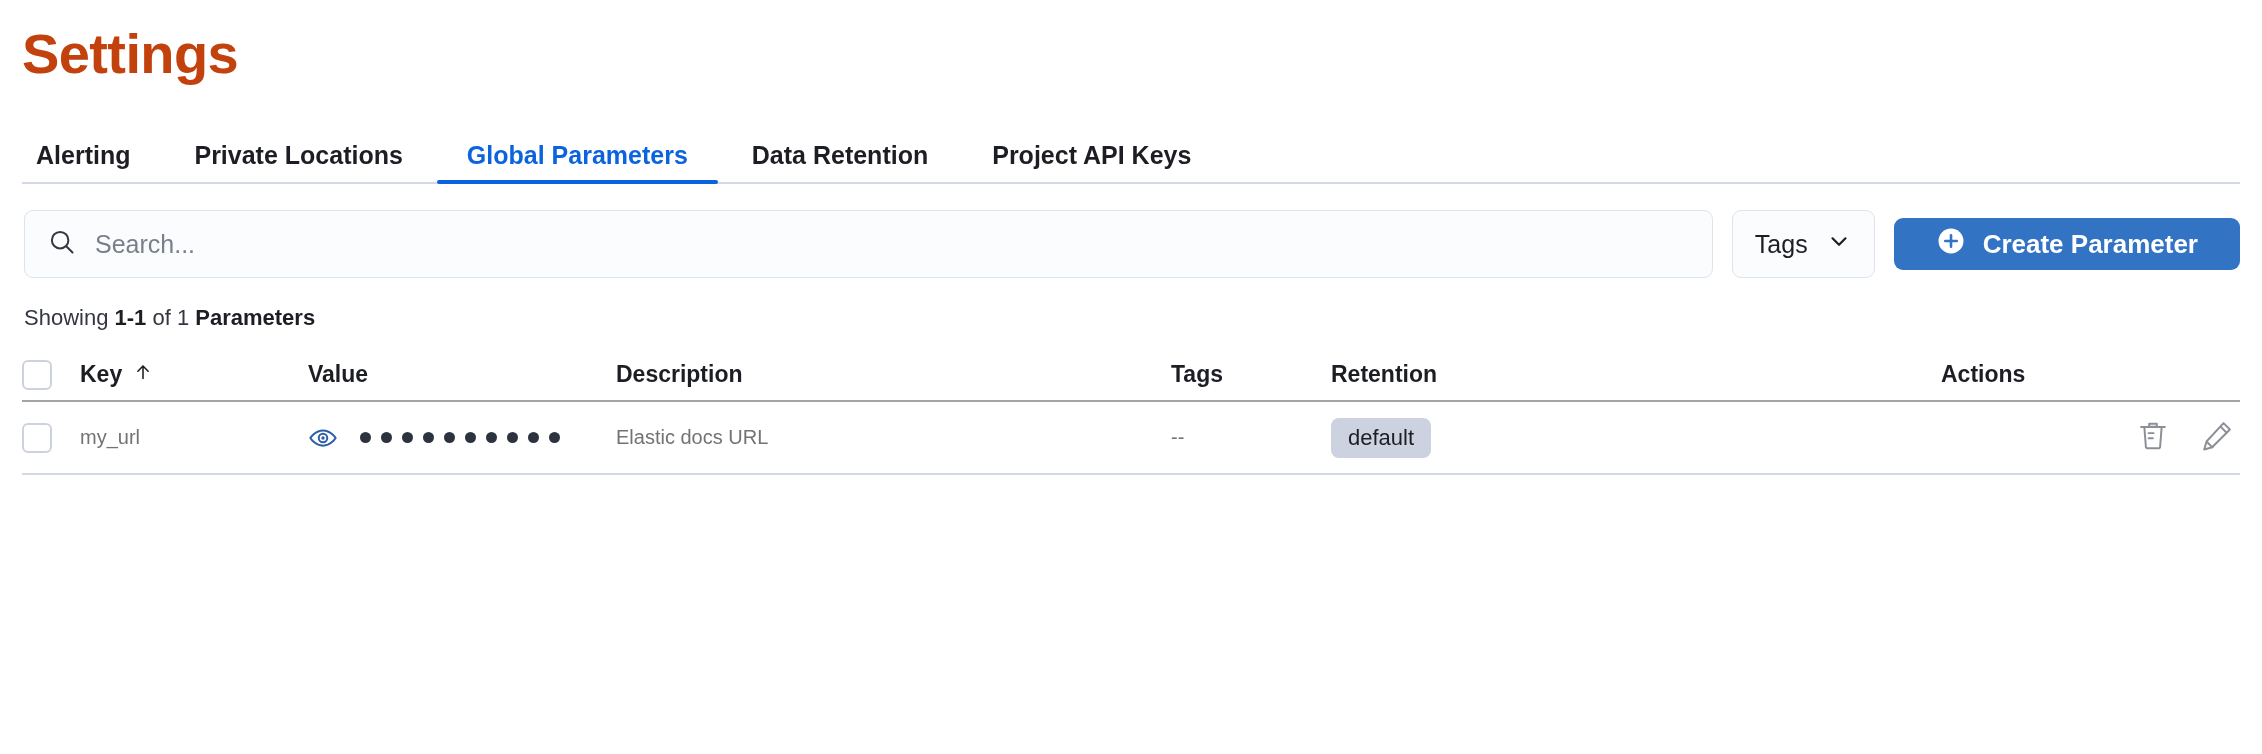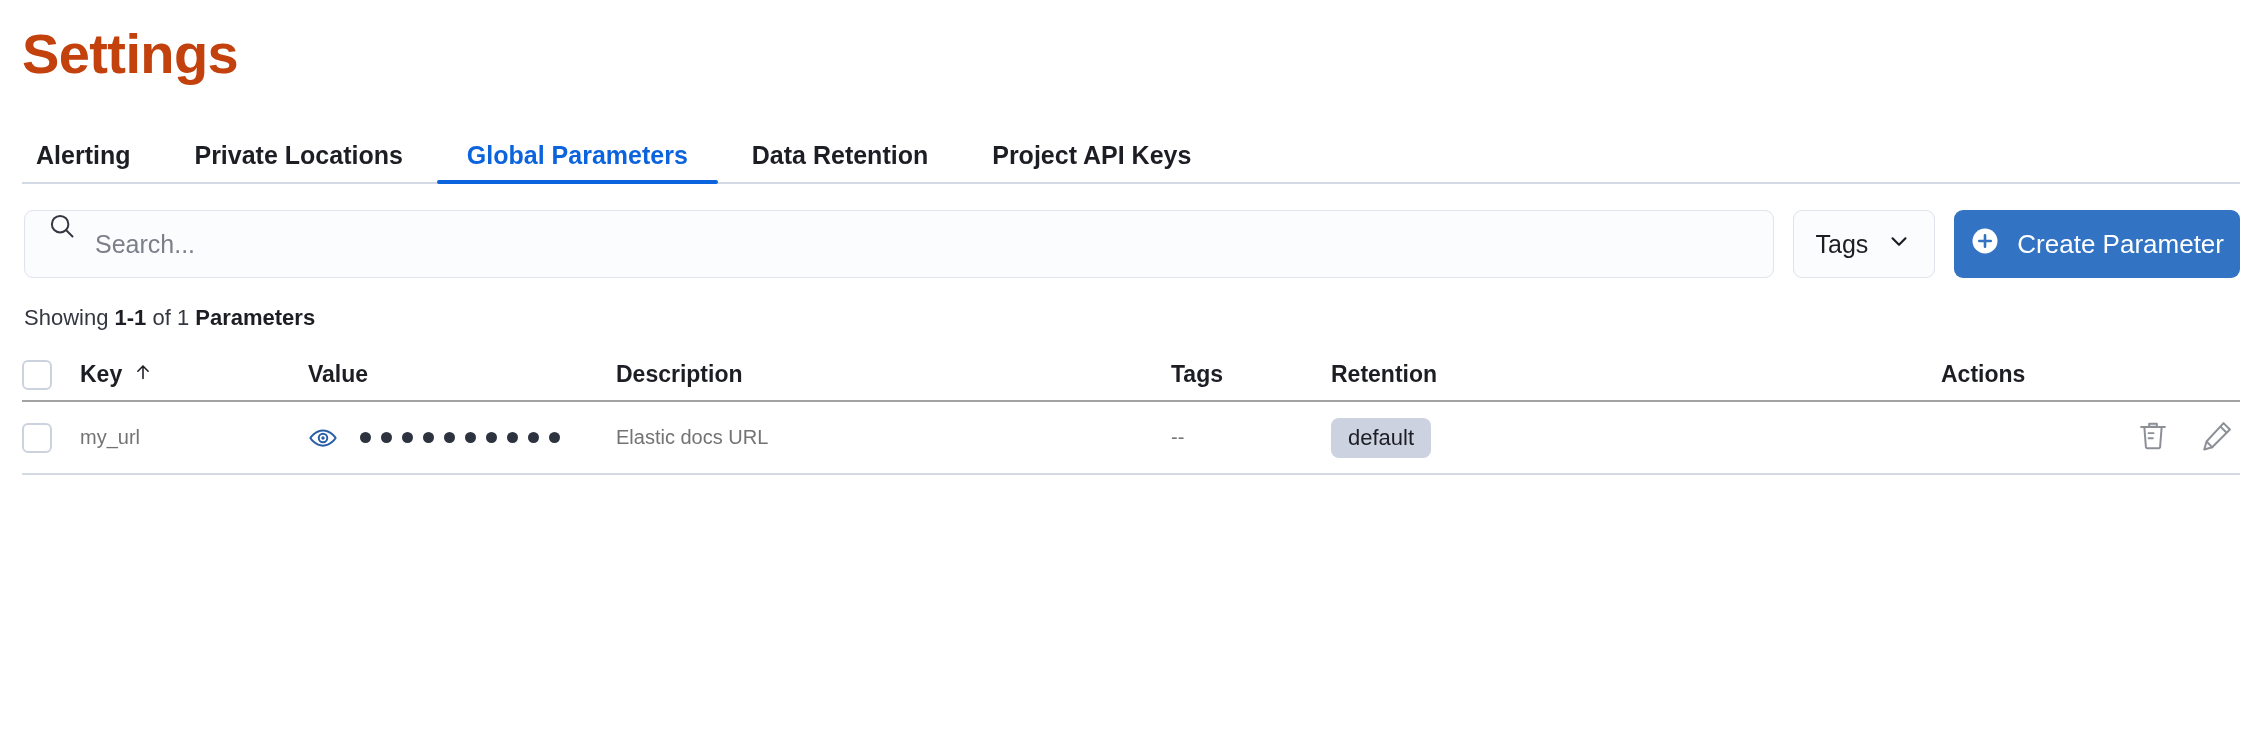--- a/index.html
+++ b/index.html
@@ -96,20 +96,21 @@
     margin-top: 26px;
     padding-left: 2px;
   }
   .search-box {
     flex: 1 1 auto;
     height: 68px;
     border: 1px solid #dfe3eb;
     border-radius: 9px;
     background: #fbfcfd;
     display: flex;
+    align-items: center;
     padding: 0 22px;
     gap: 18px;
     min-width: 0;
   }
   .search-input {
     border: none;
     outline: none;
     background: transparent;
     font-family: inherit;
     font-size: 25px;
@@ -132,29 +133,29 @@
     gap: 18px;
     padding: 0 22px;
     font-size: 25px;
     color: #1d1e24;
     cursor: pointer;
     font-family: inherit;
     white-space: nowrap;
   }
 
   .create-btn {
-    height: 68px;
+    height: 52px;
     background: #3273c4;
     color: #ffffff;
     border: none;
     border-radius: 9px;
     font-family: inherit;
     font-size: 26px;
-    font-weight: 400;
-    padding: 0 16px;
+    font-weight: 700;
+    padding: 0 42px;
     display: flex;
     align-items: center;
     gap: 17px;
     cursor: pointer;
     white-space: nowrap;
   }
 
   
   .showing {
     margin-top: 27px;

